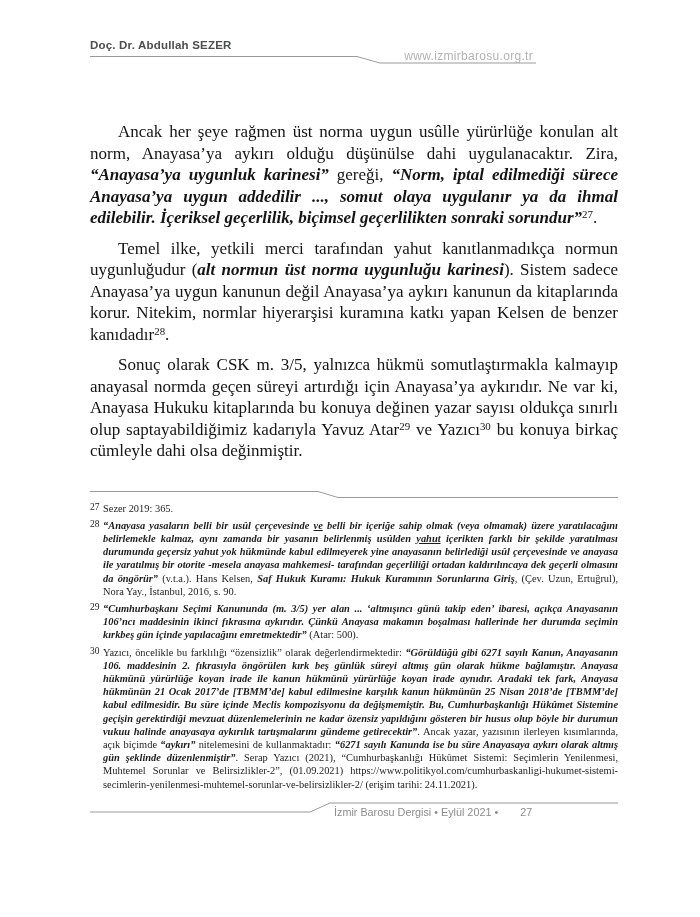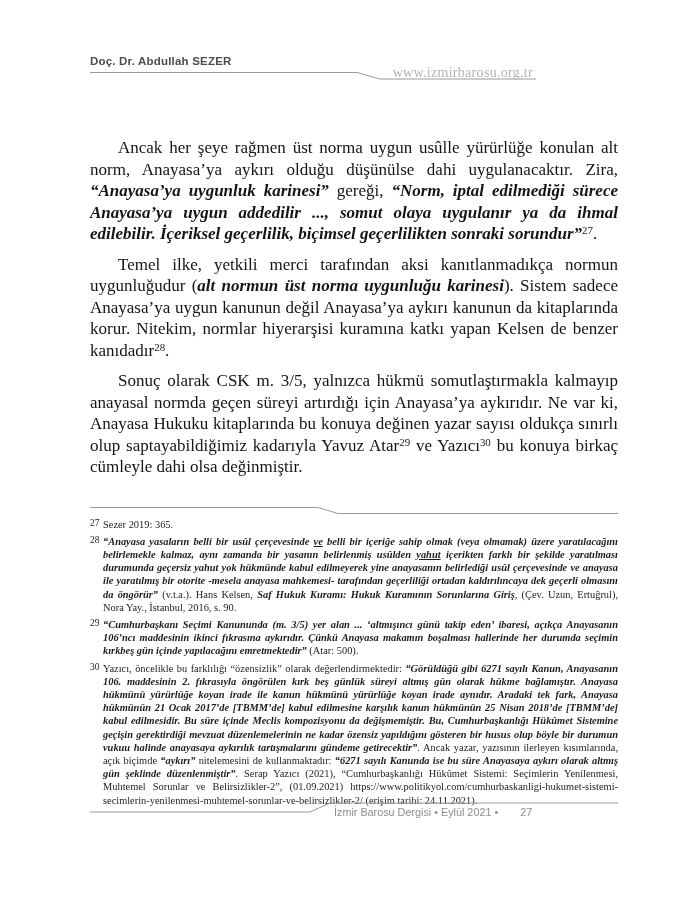--- a/index.html
+++ b/index.html
@@ -1,34 +1,34 @@
 <!DOCTYPE html>
 <html><head>
 <meta charset="utf-8">
 <style>
   html,body{margin:0;padding:0;background:#e8e8e8;}
   .page{
     width:700px;height:917px;background:#ffffff;position:relative;
     overflow:hidden;font-family:"Liberation Serif", serif;
     margin:0 auto;
   }
-  .content{position:absolute;left:90px;top:38px;width:528px;margin-top:16px;}
+  .content{position:absolute;left:90px;top:38px;width:528px;}
 
   
   .header{position:relative;height:58px;}
   .author{
     position:absolute;top:1px;left:0;
     font-family:"Liberation Sans", sans-serif;
     font-size:11.5px;font-weight:bold;color:#4c4d4f;letter-spacing:.2px;
   }
   .header-rule{position:absolute;top:17px;left:0;}
   .www{
     position:absolute;top:11px;right:85px;
-    font-family:Liberation Serif, serif;
-    font-size:14px;color:#b2b3b5;letter-spacing:.3px;
+    font-family:Liberation Sans, sans-serif;
+    font-size:12px;color:#b2b3b5;letter-spacing:.3px;
   }
   .title-line{
     position:absolute;left:0;
     font-family:"Liberation Sans", sans-serif;
     font-size:11.5px;color:#8b8c8e;letter-spacing:.2px;white-space:nowrap;
   }
   .title-1{top:25px;}
   .title-2{top:42px;}
 
   
@@ -73,21 +73,21 @@
     <div class="header">
       <div class="author">Doç. Dr. Abdullah SEZER</div>
       <svg class="header-rule" width="528" height="10" viewBox="0 0 528 10">
         <polyline points="0,1.5 267,1.5 290,8 446,8"></polyline>
       </svg>
       <div class="www">www.izmirbarosu.org.tr</div>
     </div>
 
     <div class="article">
       <p><span>Ancak her şeye rağmen üst norma uygun usûlle yürürlüğe konulan alt norm, Anayasa’ya aykırı olduğu düşünülse dahi uygulanacaktır. Zira, </span><span class="it">“Anayasa’ya uygunluk karinesi”</span><span> gereği, </span><span class="it">“Norm, iptal edilmediği sürece Anayasa’ya uygun addedilir ..., somut olaya uygulanır ya da ihmal edilebilir. İçeriksel geçerlilik, biçimsel geçerlilikten sonraki sorundur”</span><span class="sup">27</span><span>.</span></p>
-      <p><span>Temel ilke, yetkili merci tarafından aksi kanıtlanmadıkça normun uygunluğudur (</span><span class="it">alt normun üst norma uygunluğu karinesi</span><span>). Sistem sadece Anayasa’ya uygun kanunun değil Anayasa’ya aykırı kanunun da kitaplarında korur. Nitekim, normlar hiyerarşisi kuramına katkı yapan Kelsen de benzer kanıdadır</span><span class="sup">28</span><span>.</span></p>
+      <p><span>Temel ilke, yetkili merci tarafından yahut kanıtlanmadıkça normun uygunluğudur (</span><span class="it">alt normun üst norma uygunluğu karinesi</span><span>). Sistem sadece Anayasa’ya uygun kanunun değil Anayasa’ya aykırı kanunun da kitaplarında korur. Nitekim, normlar hiyerarşisi kuramına katkı yapan Kelsen de benzer kanıdadır</span><span class="sup">28</span><span>.</span></p>
       <p><span>Sonuç olarak CSK m. 3/5, yalnızca hükmü somutlaştırmakla kalmayıp anayasal normda geçen süreyi artırdığı için Anayasa’ya aykırıdır. Ne var ki, Anayasa Hukuku kitaplarında bu konuya değinen yazar sayısı oldukça sınırlı olup saptayabildiğimiz kadarıyla Yavuz Atar</span><span class="sup">29</span><span> ve Yazıcı</span><span class="sup">30</span><span> bu konuya birkaç cümleyle dahi olsa değinmiştir.</span></p>
     </div>
 
     <svg class="fn-divider" width="528" height="9" viewBox="0 0 528 9">
       <polyline points="0,1.5 228,1.5 248,7.5 528,7.5"></polyline>
     </svg>
 
     <div>
       <div class="footnote">
         <span class="fn-num">27</span>

